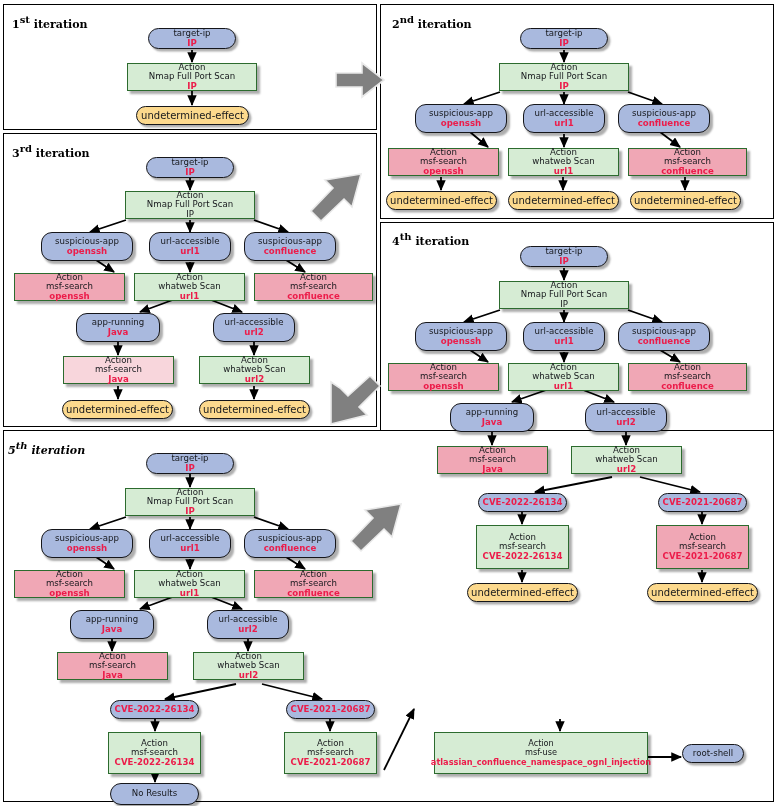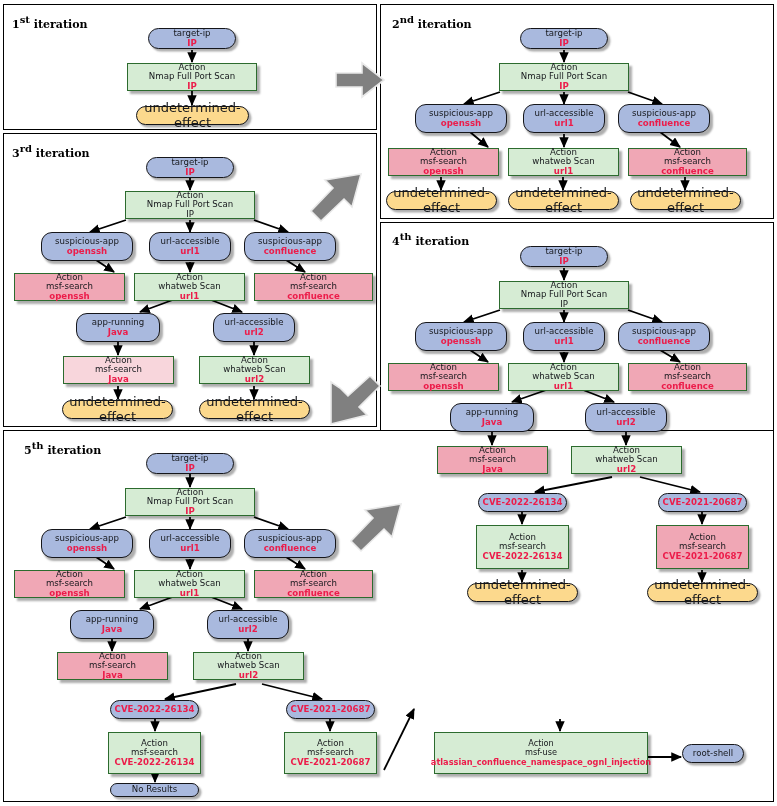--- a/index.html
+++ b/index.html
@@ -31,21 +31,21 @@
   .act-g .hl{color:#ec1c4a;font-weight:bold;}
   
   .act-p{background:#f0a7b5;border:1.4px solid #2c6b2e;font-size:8.6px;color:#16181c;}
   .act-p .hl{color:#ec1c4a;font-weight:bold;}
   
   .act-pp{background:#f8d6dc;border:1.4px solid #2c6b2e;font-size:8.6px;color:#16181c;}
   .act-pp .hl{color:#ec1c4a;font-weight:bold;}
 
   
   .eff{background:#fcd98d;border:1.4px solid #15161a;border-radius:999px;
-       font-size:13px;color:#16181c;justify-content:center;}
+       font-size:10px;color:#16181c;justify-content:center;}
 
   
   .edges{position:absolute;left:0;top:0;width:777px;height:806px;
          pointer-events:none;z-index:3;}
   .bigarrow{position:absolute;z-index:7;pointer-events:none;}
 </style>
 </head>
 <body>
 
 <div id="stage">
@@ -154,21 +154,21 @@
   </div>
   <div class="panel-title" style="left:392px;top:14px;">
     <span>2</span><sup>nd</sup><span> iteration</span>
   </div>
   <div class="panel-title" style="left:12px;top:143px;">
     <span>3</span><sup>rd</sup><span> iteration</span>
   </div>
   <div class="panel-title" style="left:392px;top:231px;">
     <span>4</span><sup>th</sup><span> iteration</span>
   </div>
-  <div class="panel-title" style="left:24px;top:440px;">
+  <div class="panel-title" style="left:8px;top:440px;font-style:italic;">
     <span>5</span><sup>th</sup><span> iteration</span>
   </div>
 
   <div class="node fact pill" style="left:148px;top:28px;width:88px;height:21px;">
     <span><span>target-ip</span> <b class="hl">IP</b></span>
   </div>
   <div class="node act-g" style="left:127px;top:63px;width:130px;height:28px;">
     <span>Action</span>
     <span><span>Nmap Full Port Scan</span> <b class="hl">IP</b></span>
   </div>
@@ -430,20 +430,20 @@
     <span>Action</span>
     <span>msf-search</span>
     <span class="hl">CVE-2021-20687</span>
   </div>
   <div class="node act-g" style="left:434px;top:732px;width:214px;height:42px;font-size:8.2px;">
     <span>Action</span>
     <span>msf-use</span>
     <span class="hl">atlassian_confluence_namespace_ognl_injection</span>
   </div>
 
-  <div class="node fact pill" style="left:110px;top:783px;width:89px;height:14px;">
+  <div class="node fact pill" style="left:110px;top:783px;width:89px;height:22px;">
     <span>No Results</span>
   </div>
   <div class="node fact pill" style="left:682px;top:744px;width:62px;height:19px;">
     <span>root-shell</span>
   </div>
 
 </div>
 
 </body></html>

